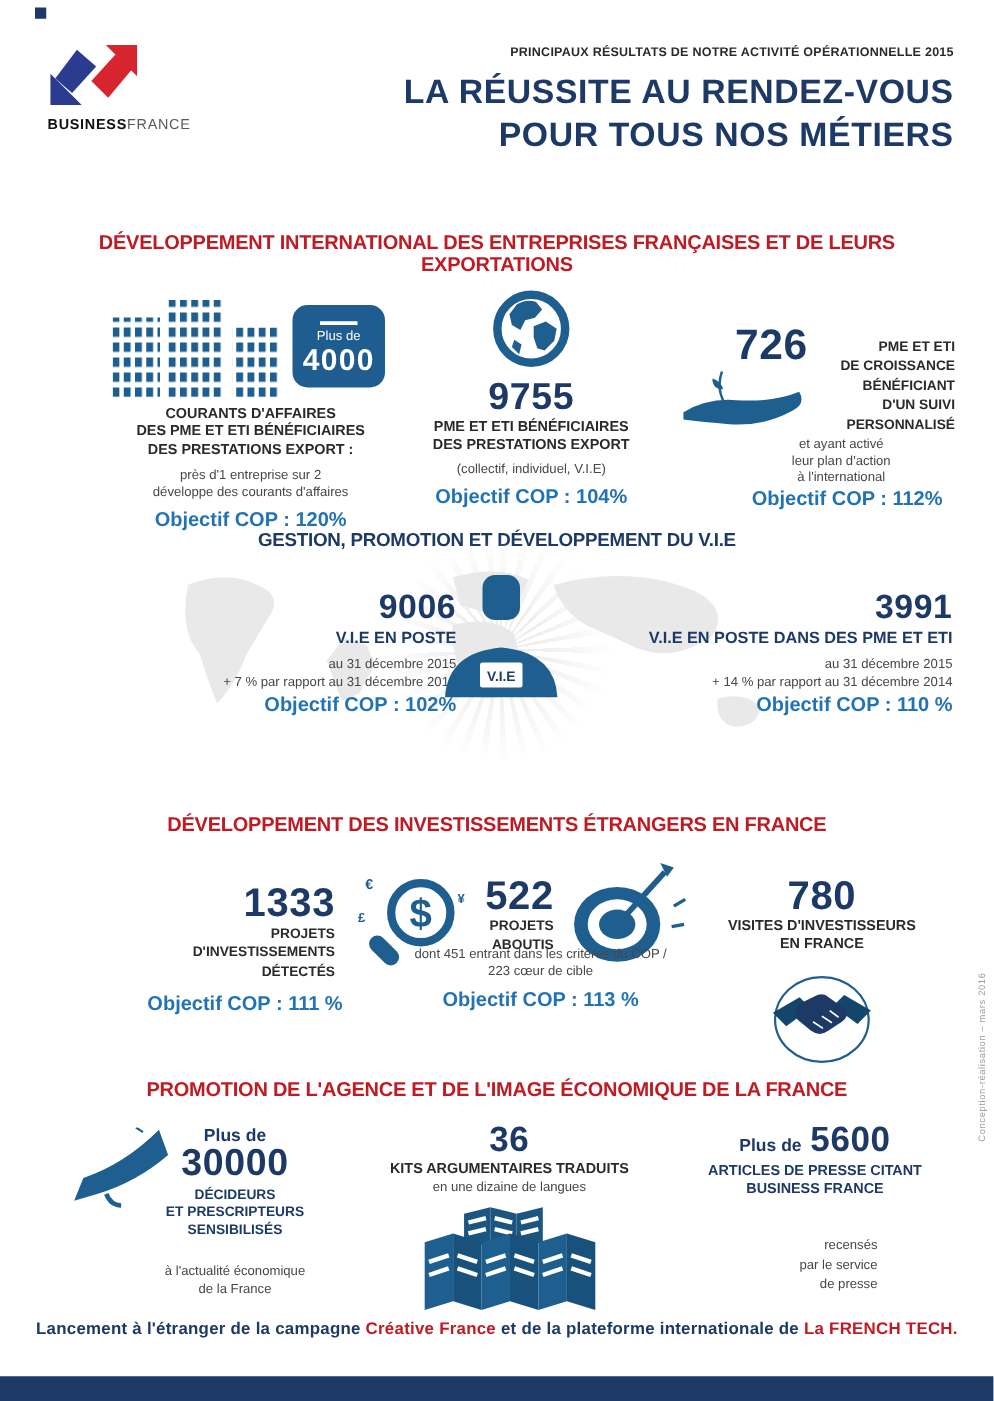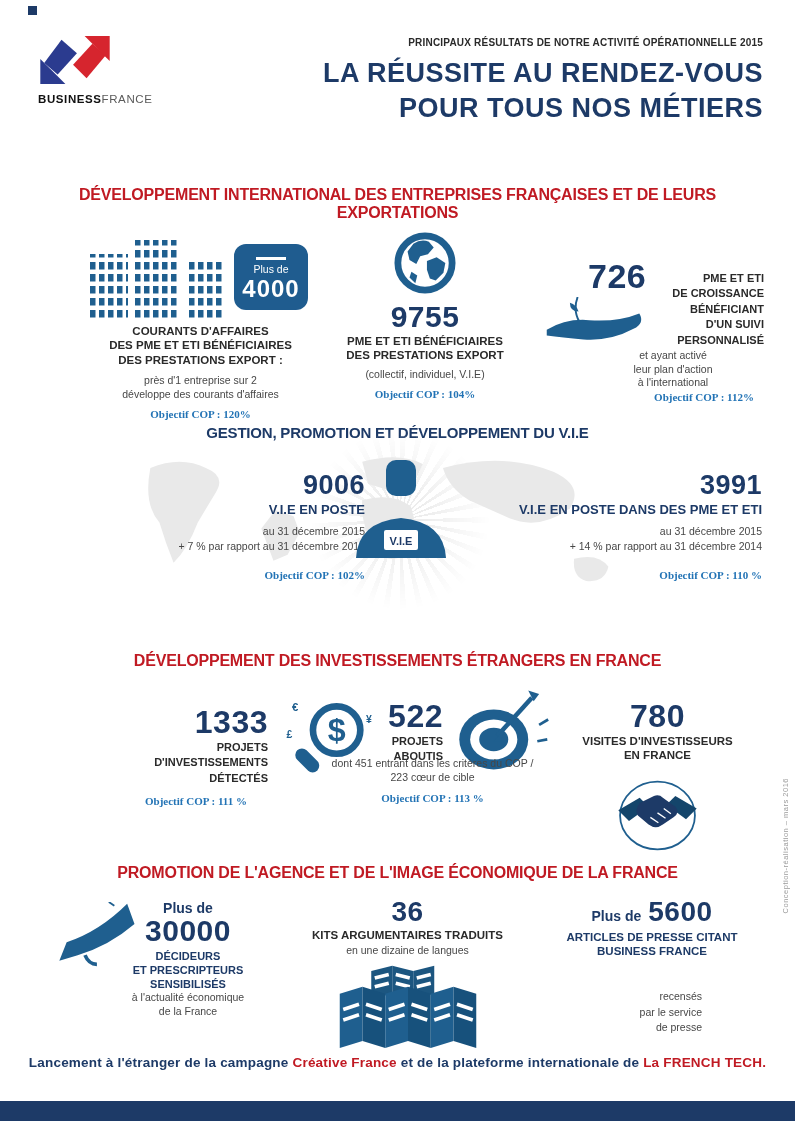--- a/index.html
+++ b/index.html
@@ -24,52 +24,52 @@
 
   
   .sec-head { position:absolute; left:40px; width:715px; text-align:center;
     font-weight:bold; font-size:16px; letter-spacing:-.2px; color:#c01a23; }
   .sec-head.navy { color:#1d3a67; font-size:15px; }
 
   
   .num  { color:#1d3a67; font-weight:bold; letter-spacing:.5px; line-height:1; }
   .stat-title { font-weight:bold; color:#2a2a2a; font-size:11.5px; line-height:1.25; }
   .stat-note  { color:#474747; font-size:10.5px; line-height:1.3; }
-  .objectif   { color:#2273b5; font-weight:bold; font-size:11px;font-family:Liberation Serif, serif; }
+  .objectif   { color:#2273b5; font-weight:bold; font-size:16px; }
 
   
   .col1 { left:88px; top:234px; width:225px; text-align:center; }
   .icons-row { position:relative; height:86px; margin-bottom:4px; }
   .badge { position:absolute; left:146px; top:10px; width:74px; height:66px;
     background:#1f5c8f; border-radius:12px; color:#fff; padding-top:13px; }
   .badge::before { content:""; display:block; width:30px; height:3px; background:#fff; margin:0 auto 3px; }
   .badge .bp { font-size:10.5px; display:block; }
   .badge .bn { font-size:24px; font-weight:bold; letter-spacing:1px; display:block; }
   .col2 { left:325px; top:232px; width:200px; text-align:center; }
   .col3 { left:540px; top:245px; width:228px; height:160px; }
   .col3 .num { position:absolute; left:48px; top:14px; font-size:34px; }
   .col3 .stat-title { position:absolute; right:4px; top:26px; width:110px; text-align:right; font-size:11px; line-height:1.4; }
   .col3 .hand-wrap { position:absolute; left:0; top:52px; }
   .col3 .stat-note { position:absolute; left:66px; top:104px; width:134px; text-align:center; }
   .col3 .objectif { position:absolute; left:44px; top:146px; width:170px; text-align:right; }
-  .mt2{margin-top:2px}.mt4{margin-top:4px}.mt5{margin-top:5px}.mt7{margin-top:7px}.mt8{margin-top:0}
+  .mt2{margin-top:2px}.mt4{margin-top:4px}.mt5{margin-top:5px}.mt7{margin-top:7px}.mt8{margin-top:20px}
 
   
   .burst { position:absolute; left:306px; top:426px; width:188px; height:188px; border-radius:50%;
     background:repeating-conic-gradient(#ededed 0deg 4deg, transparent 4deg 11deg);
     -webkit-mask-image:radial-gradient(circle,#000 20%,transparent 68%);
     mask-image:radial-gradient(circle,#000 20%,transparent 68%); }
   .map-bg { position:absolute; left:110px; top:446px; }
   .vie-left  { position:absolute; left:135px; top:472px; width:230px; text-align:right; }
   .vie-right { position:absolute; left:502px; top:472px; width:260px; text-align:right; }
   .vie-num { font-size:27px; }
   .vie-title { font-size:13px; font-weight:bold; color:#1d3a67; margin-top:3px; }
   .vie-line { font-size:10.5px; color:#474747; margin-top:3px; }
   .vie-line.first { margin-top:8px; }
-  .vie-obj { margin-top:17px; }
+  .vie-obj { margin-top:4px; }
   .vie-person { position:absolute; left:348px; top:458px; }
 
   
   .i1-text { left:96px; top:694px; width:172px; text-align:right;margin-top:12px; }
   .i1-text .num, .i2-text .num, .i3 .num { font-size:32px; }
   .i1-icon { left:282px; top:696px; }
   .i1-obj  { left:96px; top:795px; width:200px; text-align:center; }
   .i2-text { left:328px; top:700px; width:115px; text-align:right; }
   .i2-icon { left:452px; top:688px; }
   .i2-note { left:295px; top:757px; width:275px; text-align:center; }

